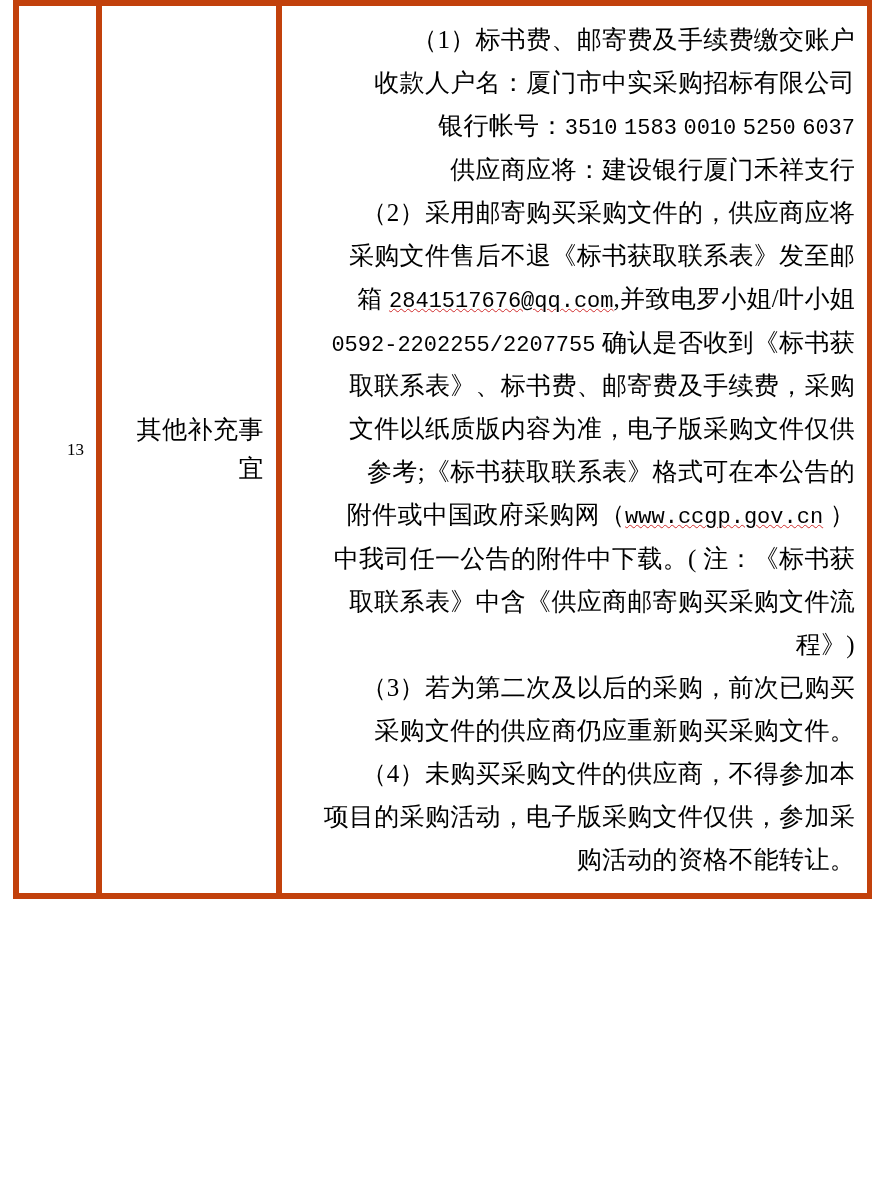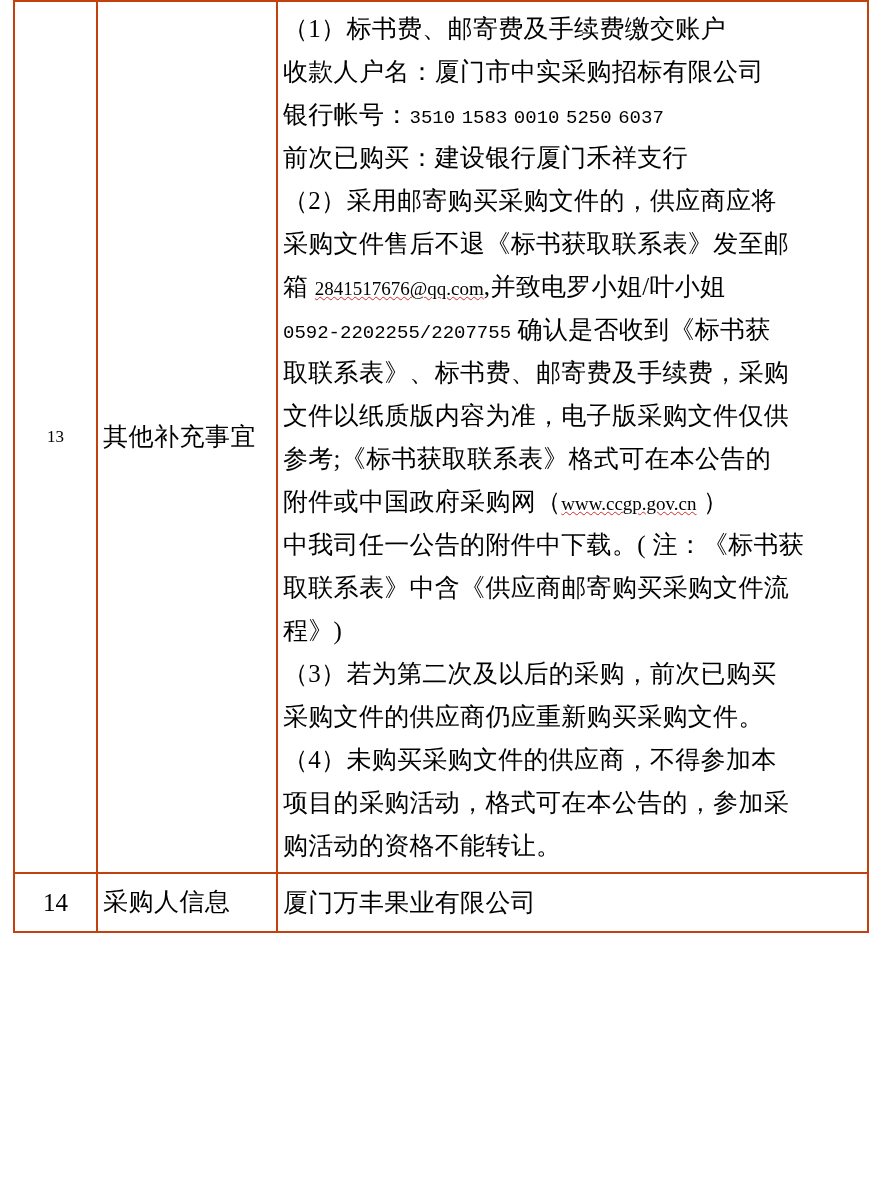--- a/index.html
+++ b/index.html
@@ -20,23 +20,24 @@
     height: 1188px;
     box-sizing: border-box;
   }
   table.doc-table {
     border-collapse: collapse;
     width: 854px;
     margin-left: 13px;
     table-layout: fixed;
   }
   table.doc-table td {
-    border: 2px solid #c2410c;
+    border: 6px solid #c2410c;
     vertical-align: middle;
-    padding: 5px;
+    padding: 12px;
+    text-align: right;
   }
   col.c-num { width: 83px; }
   col.c-item { width: 180px; }
   col.c-body { width: 591px; }
 
   .cell-num {
     text-align: center;
     font-size: 17px;
     font-family: "Liberation Serif", "DejaVu Serif", serif;
     line-height: 1.4;
@@ -55,29 +56,28 @@
     padding: 8px 10px 10px 14px;
     text-align: left;
   }
   .cell-body p {
     margin: 0;
     letter-spacing: 0.3px;
     white-space: nowrap;
   }
   .mono {
     font-family: "Liberation Mono", "DejaVu Sans Mono", monospace;
-    font-size: 19px;
+    font-size: 22px;
     letter-spacing: 0px;
   }
   .spell {
     text-decoration: underline;
     text-decoration-style: wavy;
     text-decoration-color: #d02b2b;
     text-decoration-thickness: 1px;
-    font-family: Liberation Serif, serif;
   }
   .row-last .cell-num,
   .row-last .cell-item {
     font-size: 25px;
   }
   .row-last .cell-body {
     padding-top: 7px;
     padding-bottom: 7px;
     white-space: nowrap;
   }
@@ -93,41 +93,34 @@
       <col class="c-body">
     </colgroup>
     <tbody>
       <tr>
         <td class="cell-num">13</td>
         <td class="cell-item">其他补充事宜</td>
         <td class="cell-body">
           <p>（1）标书费、邮寄费及手续费缴交账户</p>
           <p>收款人户名：厦门市中实采购招标有限公司</p>
           <p>银行帐号：<span class="mono">3510</span> <span class="mono">1583</span> <span class="mono">0010</span> <span class="mono">5250</span> <span class="mono">6037</span></p>
-          <p>前次已购买：建设银行厦门禾祥支行</p>
+          <p>供应商应将：建设银行厦门禾祥支行</p>
           <p>（2）采用邮寄购买采购文件的，供应商应将</p>
           <p>采购文件售后不退《标书获取联系表》发至邮</p>
           <p>箱 <span class="mono spell">2841517676@qq.com</span>,并致电罗小姐/叶小姐</p>
           <p><span class="mono">0592-2202255/2207755</span> 确认是否收到《标书获</p>
           <p>取联系表》、标书费、邮寄费及手续费，采购</p>
           <p>文件以纸质版内容为准，电子版采购文件仅供</p>
           <p>参考;《标书获取联系表》格式可在本公告的</p>
           <p>附件或中国政府采购网（<span class="mono spell">www.ccgp.gov.cn</span> ）</p>
           <p>中我司任一公告的附件中下载。( 注：《标书获</p>
           <p>取联系表》中含《供应商邮寄购买采购文件流</p>
           <p>程》)</p>
           <p>（3）若为第二次及以后的采购，前次已购买</p>
           <p>采购文件的供应商仍应重新购买采购文件。</p>
           <p>（4）未购买采购文件的供应商，不得参加本</p>
-          <p>项目的采购活动，格式可在本公告的，参加采</p>
+          <p>项目的采购活动，电子版采购文件仅供，参加采</p>
           <p>购活动的资格不能转让。</p>
-        </td>
-      </tr>
-      <tr class="row-last">
-        <td class="cell-num">14</td>
-        <td class="cell-item">采购人信息</td>
-        <td class="cell-body">
-          <p>厦门万丰果业有限公司</p>
         </td>
       </tr>
     </tbody>
   </table>
 </div>
 
 </body></html>

